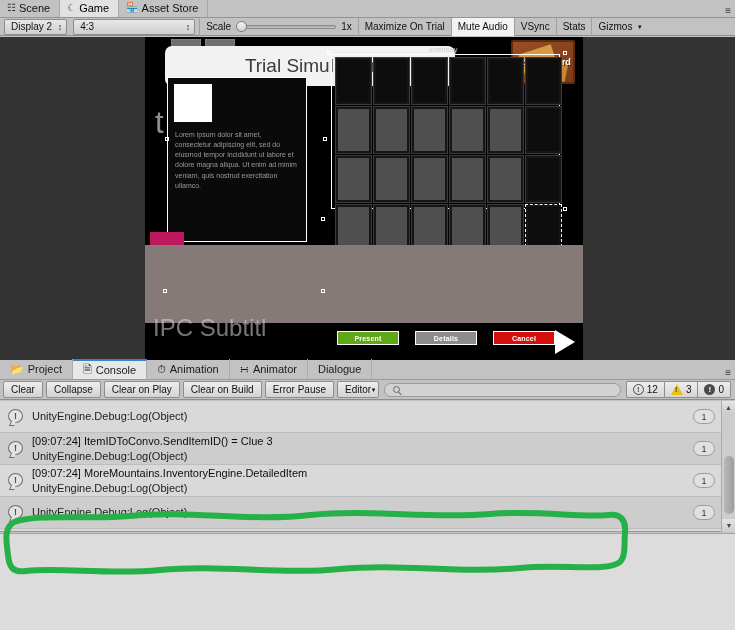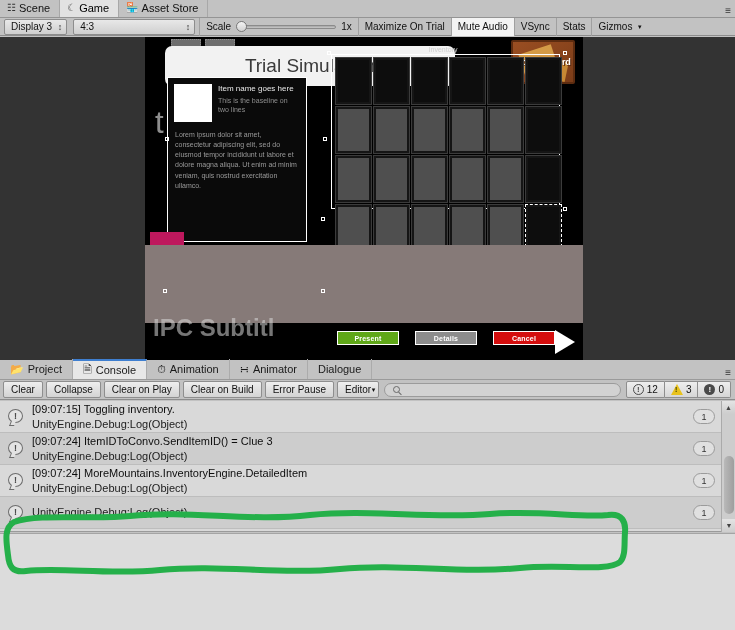--- a/index.html
+++ b/index.html
@@ -143,21 +143,21 @@
     position: absolute; left: 10px; top: 68px; width: 330px;
     font-size: 31px; color: #e6e6e6; opacity: .62; white-space: nowrap;
     text-shadow: 0 0 4px #000;
   }
   .overlay-alert {
     position: absolute; left: 60px; top: 48px; font-size: 29px;
     color: #cfcfcf; opacity: .35; white-space: nowrap;
   }
   .overlay-sub {
     position: absolute; left: 8px; bottom: 18px; font-size: 24px;
-    color: #d8d8d8; opacity: .55; white-space: nowrap; font-weight: bold;
+    color: #d8d8d8; opacity: .55; white-space: nowrap;
   }
 
   
   .detail-panel {
     position: absolute; left: 22px; top: 40px; width: 140px; height: 165px;
     background: #0a0a0a; border: 1px solid #ffffff;
   }
   .detail-top { display: flex; gap: 6px; padding: 6px; }
   .detail-thumb { width: 38px; height: 38px; background: #ffffff; flex: none; }
   .detail-name { font-size: 8px; color: #e8e8e8; line-height: 1.25; }
@@ -345,21 +345,21 @@
       <div class="tab">
         <span class="ticon">🏪</span>
         <span>Asset Store</span>
       </div>
       <div class="spacer"></div>
       <div class="menu-dots">≡</div>
     </div>
 
     <div class="gametoolbar">
       <div class="tbsel">
-        <span>Display 3</span>
+        <span>Display 2</span>
       </div>
       <div class="tbsel ratio">
         <span>4:3</span>
       </div>
       <div class="scalewrap">
         <span>Scale</span>
         <div class="slider">
           <div class="track"></div>
           <div class="knob"></div>
         </div>
@@ -432,24 +432,20 @@
             <div class="inv-slot lit"></div>
             <div class="inv-slot sel"></div>
           </div>
 
         <div class="overlay-alert">Ale</div>
         <div class="overlay-msg">t Message</div>
 
         <div class="detail-panel">
           <div class="detail-top">
             <div class="detail-thumb"></div>
-            <div>
-              <div class="detail-name">Item name goes here</div>
-              <div class="detail-base">This is the baseline on two lines</div>
-            </div>
           </div>
           <div class="detail-body">Lorem ipsum dolor sit amet, consectetur adipiscing elit, sed do eiusmod tempor incididunt ut labore et dolore magna aliqua. Ut enim ad minim veniam, quis nostrud exercitation ullamco.</div>
         </div>
 
         <div class="npc-tag">(NP</div>
         <div class="subtitle-box"></div>
         <div class="overlay-sub">IPC Subtitl</div>
 
         <div class="btnrow">
           <div class="gbtn present">
@@ -544,21 +540,20 @@
       </div>
     </div>
 
     <div id="loglist">
         <div class="logrow alt">
           <div class="row-icon">
             <div class="bub">!</div>
             <div class="tail"></div>
           </div>
           <div class="row-text">
-            <div class="row-l1">[09:07:15] Toggling inventory.</div>
             <div class="row-l2">UnityEngine.Debug:Log(Object)</div>
           </div>
           <div class="row-count">1</div>
         </div>
         <div class="logrow even">
           <div class="row-icon">
             <div class="bub">!</div>
             <div class="tail"></div>
           </div>
           <div class="row-text">

